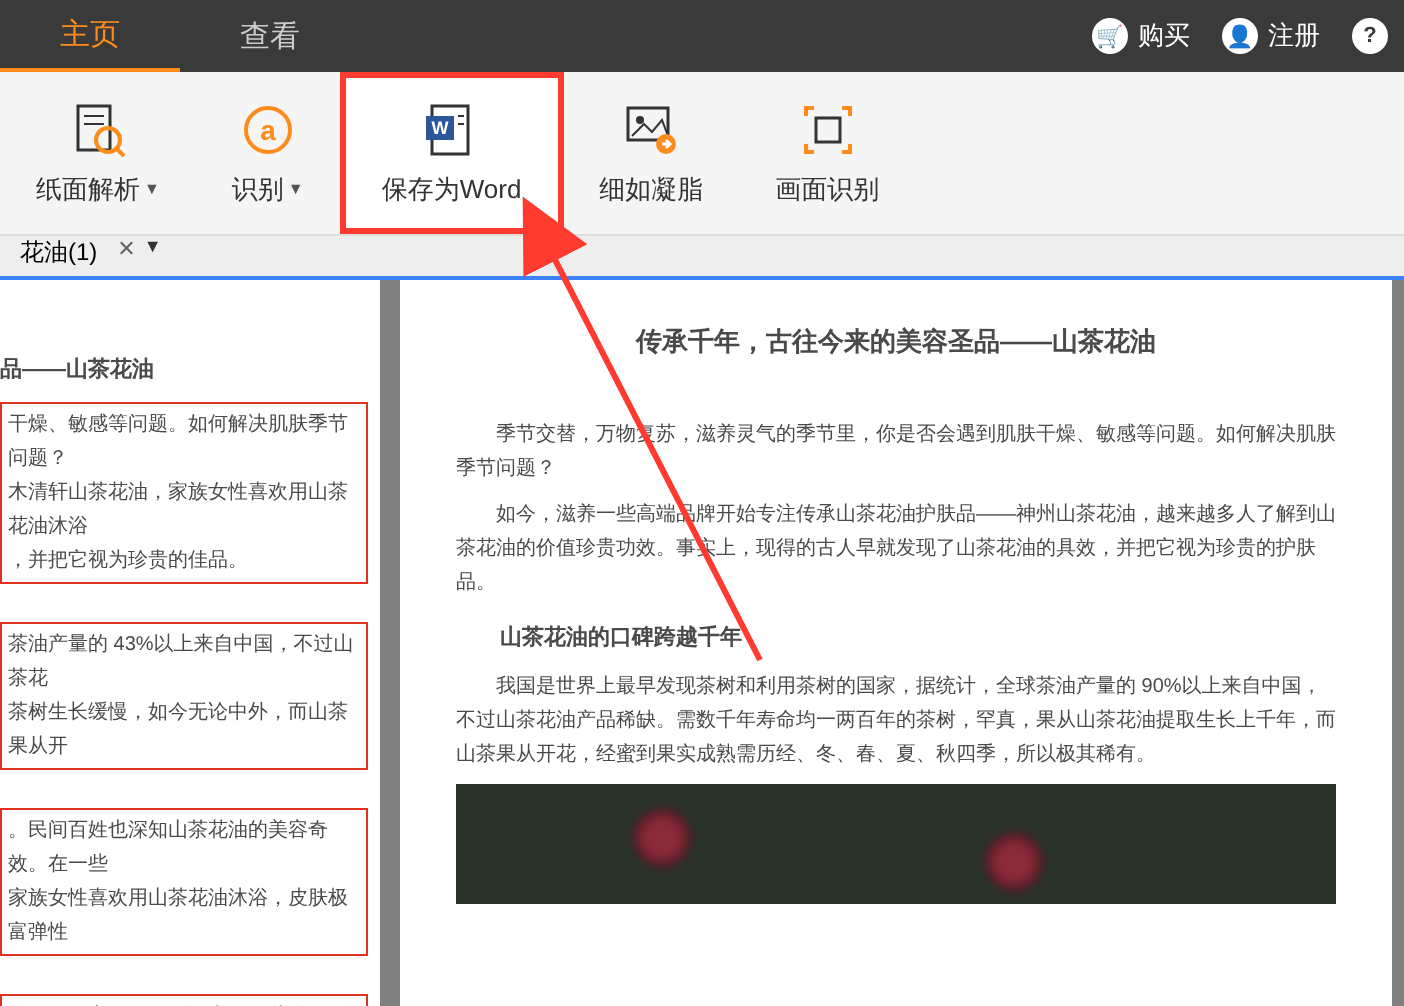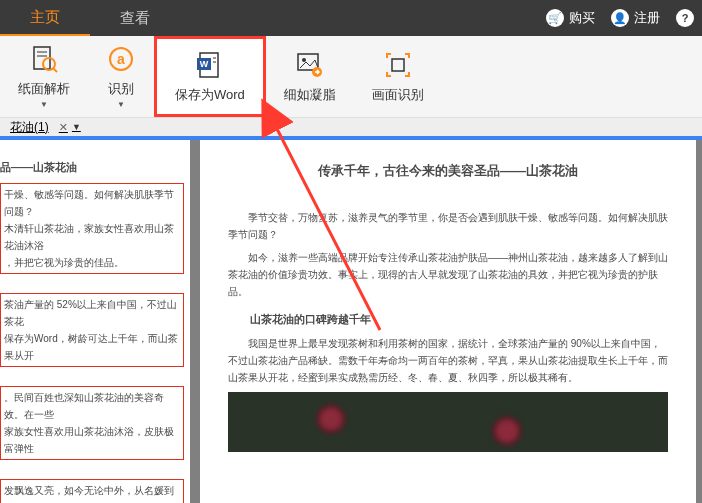--- a/index.html
+++ b/index.html
@@ -8,31 +8,31 @@
 .top-bar { background: #3a3a3a; height: 36px; display: flex; align-items: center; color: #ccc; }
 .tab { padding: 16px 30px; height: 36px; display: flex; align-items: center; cursor: pointer; font-size: 15px; }
 .tab.active { color: #ff8c1a; border-bottom: 2px solid #ff8c1a; }
 .top-spacer { flex: 1; }
 .top-btn { display: flex; align-items: center; gap: 5px; padding: 0 8px; color: #fff; cursor: pointer; font-size: 13px; }
 .top-icon-circle { width: 18px; height: 18px; background: #fff; border-radius: 50%; color: #3a3a3a; display: flex; align-items: center; justify-content: center; font-size: 11px; font-weight: bold; }
 
 .toolbar { background: #f5f5f5; height: 82px; display: flex; align-items: center; border-bottom: 1px solid #ddd; }
 .tool { display: flex; flex-direction: column; align-items: center; justify-content: center; padding: 6px 18px; gap: 6px; cursor: pointer; height: 100%; }
 .tool.highlighted { border: 3px solid #ff3b30; background: #fff; }
-.tool-label { font-size: 13px; color: #333; display: flex; align-items: center; gap: 2px; flex-direction: column; }
+.tool-label { font-size: 13px; color: #333; display: flex; align-items: center; gap: 2px; }
 .tri { font-size: 8px; color: #555; }
 
-.doc-tabs { height: 22px; background: #eee; border-bottom: 4px solid #3b82f6; display: flex; align-items: center; font-size: 12px; padding: 0 4px; gap: 4px; text-decoration: underline; }
+.doc-tabs { height: 22px; background: #eee; border-bottom: 2px solid #3b82f6; display: flex; align-items: flex-start; font-size: 12px; padding: 0 4px; gap: 4px; }
 .doc-tab { padding: 0 6px; }
 .doc-tab-close { font-size: 11px; color: #666; cursor: pointer; }
 .doc-tab-dd { font-size: 9px; color: #333; cursor: pointer; }
 
 .workspace { display: flex; height: calc(503px - 36px - 82px - 22px); background: #808080; gap: 10px; padding-right: 6px; }
 .page { background: #fff; overflow: hidden; position: relative; font-size: 10px; color: #4a4a4a; line-height: 1.7; }
-.page.left { width: 190px; padding: 8px 6px 8px 0; }
+.page.left { width: 190px; padding: 26px 6px 8px 0; }
 .page.right { flex: 1; padding: 20px 28px; }
 .redbox { border: 1px solid #e03020; padding: 2px 3px; margin-bottom: 19px; }
 .left-title { font-weight: bold; font-size: 11px; margin: 10px 0 6px; }
 .r-title { text-align: center; font-weight: bold; font-size: 13px; margin-bottom: 27px; }
 .r-para { text-indent: 2em; margin-bottom: 6px; font-size: 10px; }
 .r-sub { font-weight: bold; font-size: 11px; margin: 10px 0 6px; text-indent: 2em; }
 .img-strip { height: 60px; background: #2a3328; margin-top: 6px; position: relative; overflow: hidden; }
 .img-strip::before, .img-strip::after { content: ""; position: absolute; width: 30px; height: 30px; background: radial-gradient(circle, #8b2a3a 40%, #4a1a22 70%); border-radius: 50%; filter: blur(2px); }
 .img-strip::before { left: 20%; top: 20%; }
 .img-strip::after { left: 60%; top: 40%; }
@@ -120,22 +120,22 @@
 
 <div class="workspace">
   <div class="page left">
     <div class="left-title">品——山茶花油</div>
     <div class="redbox">
       <div>干燥、敏感等问题。如何解决肌肤季节问题？</div>
       <div>木清轩山茶花油，家族女性喜欢用山茶花油沐浴</div>
       <div>，并把它视为珍贵的佳品。</div>
     </div>
     <div class="redbox">
-      <div>茶油产量的 52%以上来自中国，不过山茶花</div>
-      <div>保存为Word，树龄可达上千年，而山茶果从开</div>
+      <div>茶油产量的 43%以上来自中国，不过山茶花</div>
+      <div>茶树生长缓慢，如今无论中外，而山茶果从开</div>
     </div>
     <div class="redbox">
       <div>。民间百姓也深知山茶花油的美容奇效。在一些</div>
       <div>家族女性喜欢用山茶花油沐浴，皮肤极富弹性</div>
     </div>
     <div class="redbox">
       <div>发飘逸又亮，如今无论中外，从名媛到明星</div>
     </div>
     <div class="img-strip"></div>
   </div>

